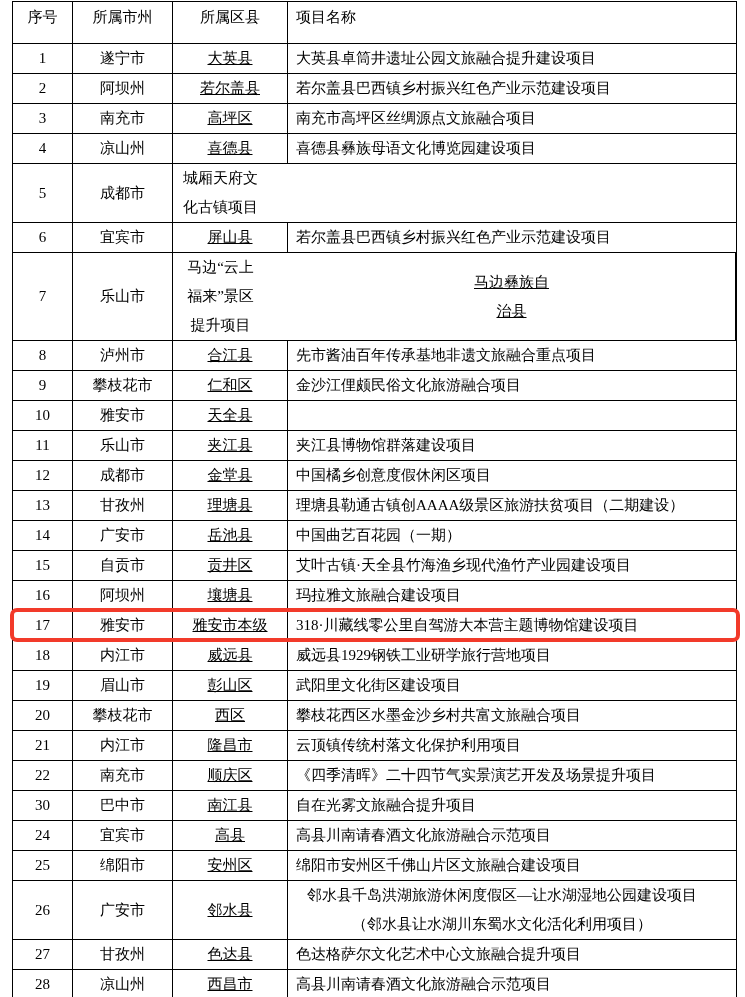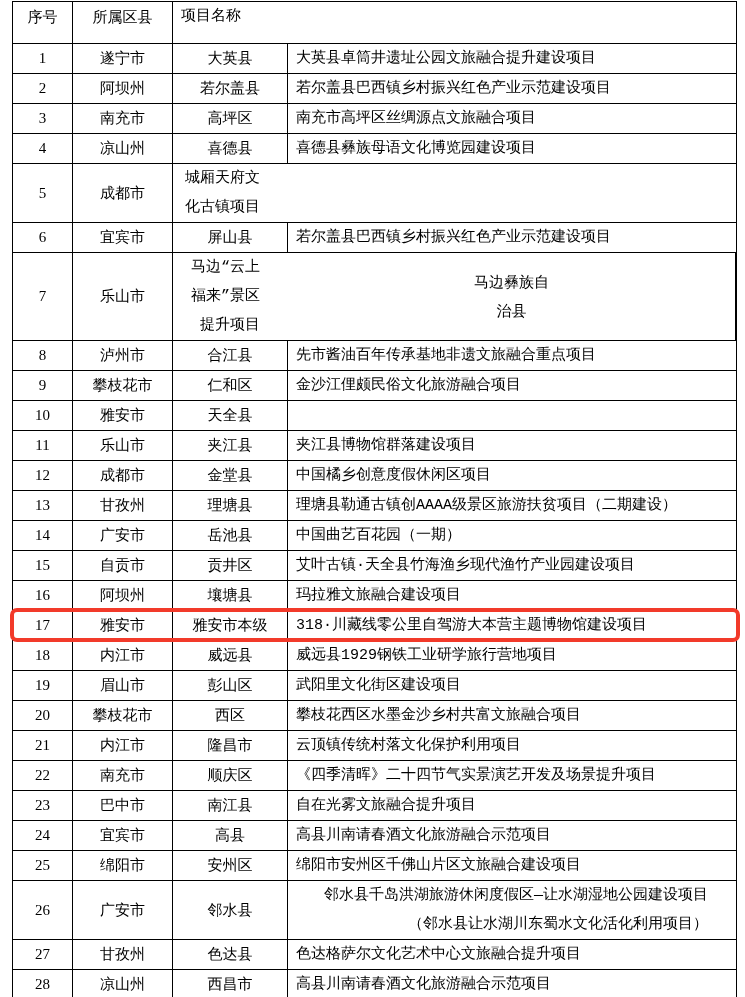--- a/index.html
+++ b/index.html
@@ -38,28 +38,28 @@
     justify-content: center;
     text-align: center;
     font-size: 15px;
     line-height: 29px;
     padding: 0 2px;
     box-sizing: border-box;
   }
   .cell.c-project {
     border-right: none;
     justify-content: flex-start;
-    text-align: right;
+    text-align: center;
     padding-left: 8px;
     padding-right: 28px;
-    font-family: Liberation Mono, monospace;
   }
   .county-inner {
     display: inline-block;
     max-width: 84px;
+    text-decoration: underline;
   }
   .header-row {
     min-height: 41px;
   }
   .header-row .cell {
     align-items: flex-start;
     padding-top: 2px;
     line-height: 26px;
   }
   
@@ -76,20 +76,21 @@
     pointer-events: none;
     z-index: 5;
   }
 </style>
 </head>
 <body>
 
 <div class="table">
   <div class="row header-row">
     <div class="cell c-no">序号</div>
+    <div class="cell c-city">所属市州</div>
     <div class="cell c-county">所属区县</div>
     <div class="cell c-project">项目名称</div>
   </div>
   <div class="rows">
 
   <div class="row">
       <div class="cell c-no">1</div>
       <div class="cell c-city">遂宁市</div>
       <div class="cell c-county">
           <span class="county-inner">大英县</span>
@@ -276,21 +277,21 @@
       <div class="row">
       <div class="cell c-no">22</div>
       <div class="cell c-city">南充市</div>
       <div class="cell c-county">
           <span class="county-inner">顺庆区</span>
         </div>
       <div class="cell c-project">《四季清晖》二十四节气实景演艺开发及场景提升项目</div>
 
     </div>
       <div class="row">
-      <div class="cell c-no">23</div>
+      <div class="cell c-no">30</div>
       <div class="cell c-city">巴中市</div>
       <div class="cell c-county">
           <span class="county-inner">南江县</span>
         </div>
       <div class="cell c-project">自在光雾文旅融合提升项目</div>
 
     </div>
       <div class="row">
       <div class="cell c-no">24</div>
       <div class="cell c-city">宜宾市</div>

